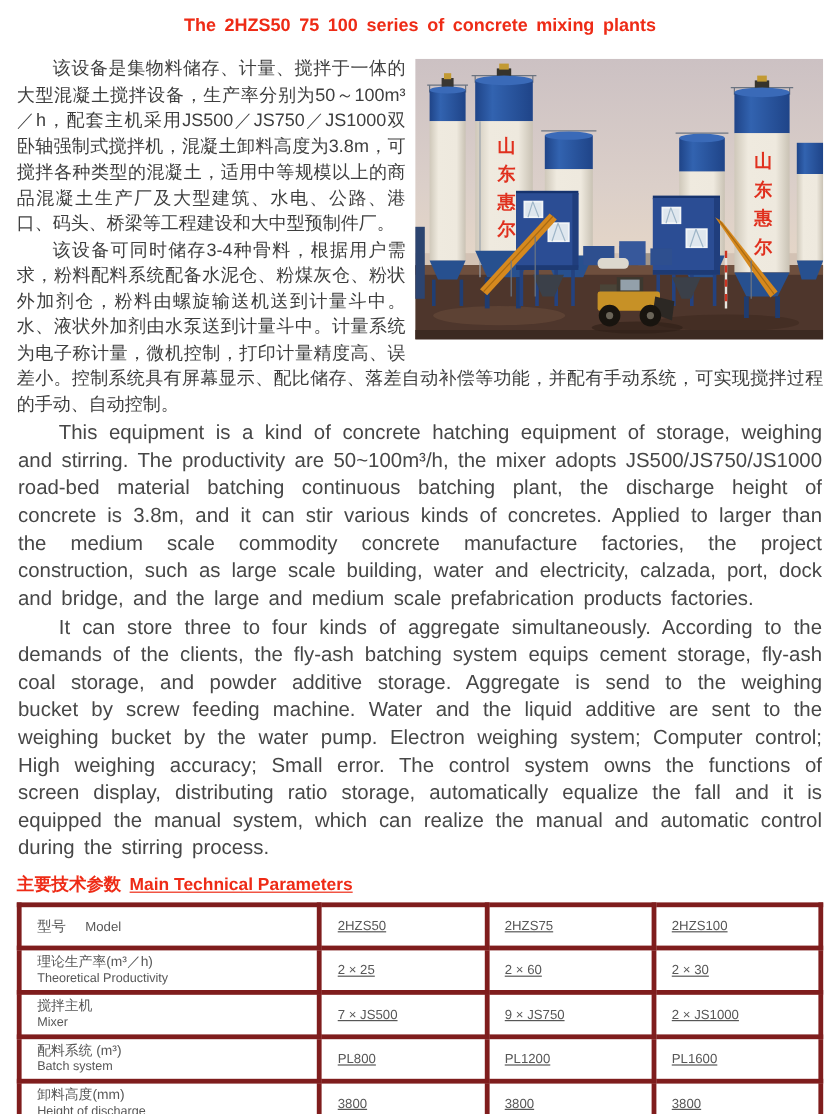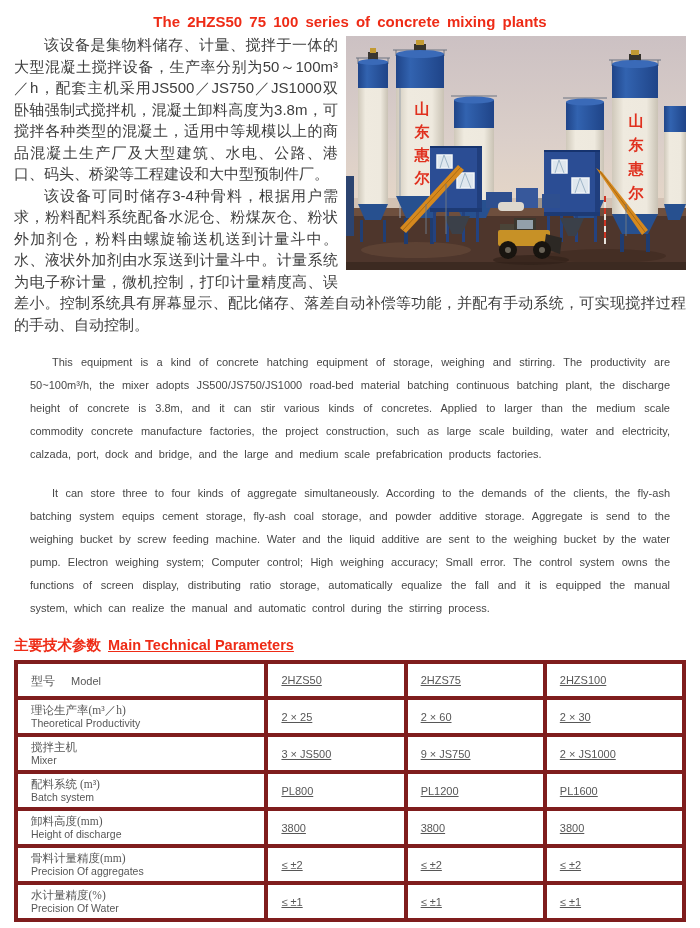--- a/index.html
+++ b/index.html
@@ -1,30 +1,30 @@
 <!DOCTYPE html>
 <html><head>
 <meta charset="utf-8">
 <style>
   :root{ --red:#ee2b16; --ink:#3e3e3e; --tbl:#575757; }
   html,body{ margin:0; padding:0; background:#ffffff; }
   body{ width:700px; font-family:"Liberation Sans","DejaVu Sans",sans-serif; }
   .page{ padding:12px 14px 10px 14px; }
   .title{ margin:2px 0 0 0; text-align:center; color:var(--red); font-size:23px; font-weight:bold; letter-spacing:.5px; }
-  .subtitle{ margin:1px 0 4px 0; text-align:center; color:var(--red); font-size:15px; font-weight:bold; word-spacing:3px; }
+  .subtitle{ margin:1px 0 17px 0; text-align:center; color:var(--red); font-size:15px; font-weight:bold; word-spacing:3px; }
   .photo{ float:right; width:340px; height:234px; margin:2px 0 4px 8px; }
   .photo svg{ display:block; }
   p.cn{ margin:0; color:var(--ink); font-size:15px; line-height:21.5px; text-align:justify; text-indent:2em; }
-  p.en{ margin:16px; color:#474747; font-size:11px; line-height:23px; text-align:justify; text-indent:2em; word-spacing:3px; }
+  p.en{ margin:1px; color:#474747; font-size:17px; line-height:23px; text-align:justify; text-indent:2em; word-spacing:3px; }
   .sec-heading{ clear:both; color:var(--red); font-weight:bold; font-size:14.5px; margin:10px 0 5px 0; }
   .sec-heading .sec-en{ margin-left:7px;text-decoration:underline; }
   table.spec{ width:100%; border-collapse:collapse; table-layout:fixed; }
   table.spec td{ border:4px solid #7f1d1d; text-align:left; vertical-align:middle; color:var(--tbl); padding:3px 13px; }
   td.label-cell{ width:33%; }
-  .lbl-cn{ font-size:11.5px; line-height:14px; white-space:pre-line;font-family:Liberation Serif, serif; }
+  .lbl-cn{ font-size:11.5px; line-height:14px; white-space:pre-line; }
   .lbl-en{ font-size:10.5px; line-height:13px; white-space:pre-line; }
   td.value-cell{ font-size:11px;text-decoration:underline; }
   tr.header-row td{ height:26px; }
   .hdr-cn{ font-size:12px; margin-right:16px; }
   .hdr-en{ font-size:11px; }
 </style>
 </head>
 <body>
 
 <div class="page">
@@ -229,21 +229,21 @@
           </td>
           <td class="value-cell">2 × 25</td>
           <td class="value-cell">2 × 60</td>
           <td class="value-cell">2 × 30</td>
         </tr>
         <tr class="spec-row">
           <td class="label-cell">
             <div class="lbl-cn">搅拌主机</div>
             <div class="lbl-en">Mixer</div>
           </td>
-          <td class="value-cell">3 × JS500</td>
+          <td class="value-cell">7 × JS500</td>
           <td class="value-cell">9 × JS750</td>
           <td class="value-cell">2 × JS1000</td>
         </tr>
         <tr class="spec-row">
           <td class="label-cell">
             <div class="lbl-cn">配料系统 (m³)</div>
             <div class="lbl-en">Batch system</div>
           </td>
           <td class="value-cell">PL800</td>
           <td class="value-cell">PL1200</td>

